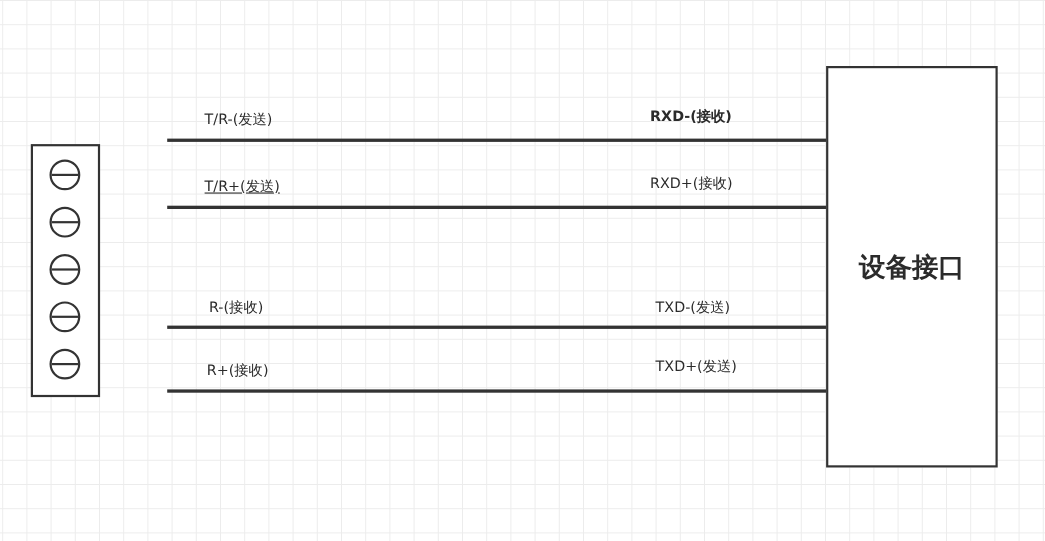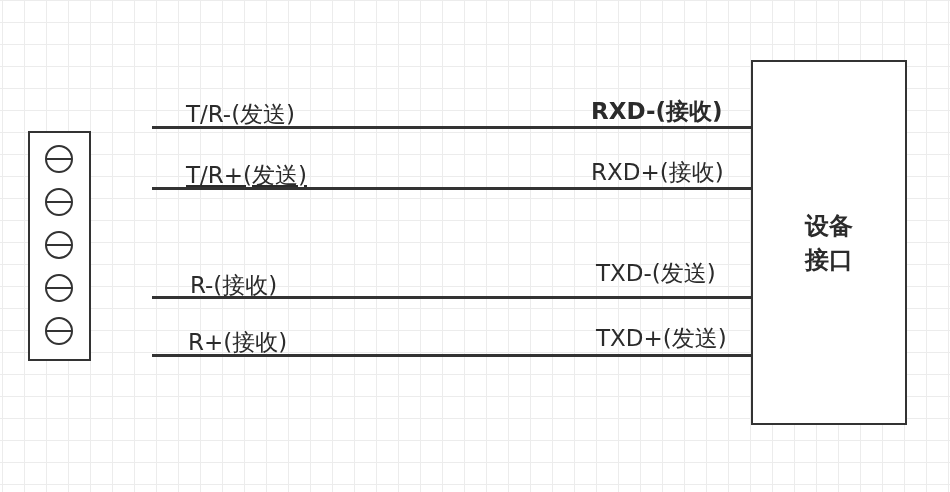--- a/index.html
+++ b/index.html
@@ -23,26 +23,26 @@
     border: 2.5px solid #333; border-radius: 50%; box-sizing: border-box;
   }
   .screw::after {
     content: ""; position: absolute; left: 0; right: 0; top: 50%;
     height: 2.5px; margin-top: -1.25px; background: #333;
   }
   .wire {
     position: absolute; left: 152px; width: 600px; height: 3px; background: #333;
   }
   .label {
-    position: absolute; font-size: 23px; white-space: nowrap; line-height: 1;
+    position: absolute; font-size: 13px; white-space: nowrap; line-height: 1;
   }
   .device-box {
     position: absolute; left: 751px; top: 60px; width: 156px; height: 365px;
     border: 2.5px solid #333; box-sizing: border-box; background: #fff;
-    display: flex; flex-direction: column; align-items: center; justify-content: center;
+    display: flex; flex-direction: row; align-items: center; justify-content: center;
   }
   .device-line {
     font-size: 24px; font-weight: bold; line-height: 34px; color: #2b2b2b;
   }
 </style>
 </head>
 <body>
 
 <div class="terminal-block">
   <div class="screw" style="top:12px;"></div>
@@ -55,21 +55,21 @@
 <div class="wire" style="top:126px;"></div>
 <div class="label" style="left:186px; top:103px;">T/R-(发送)</div>
 <div class="label" style="left:591px; top:100px;font-weight:bold;">RXD-(接收)</div>
 
 <div class="wire" style="top:187px;"></div>
 <div class="label" style="left:186px; top:164px;text-decoration:underline;">T/R+(发送)</div>
 <div class="label" style="left:591px; top:161px;">RXD+(接收)</div>
 
 <div class="wire" style="top:296px;"></div>
 <div class="label" style="left:190px; top:274px;">R-(接收)</div>
-<div class="label" style="left:596px; top:262px;">TXD-(发送)</div>
+<div class="label" style="left:596px; top:274px;">TXD-(发送)</div>
 
 <div class="wire" style="top:354px;"></div>
 <div class="label" style="left:188px; top:331px;text-align:right;">R+(接收)</div>
 <div class="label" style="left:596px; top:327px;text-align:center;">TXD+(发送)</div>
 
 <div class="device-box">
   <div class="device-line">设备</div>
   <div class="device-line">接口</div>
 </div>
 

